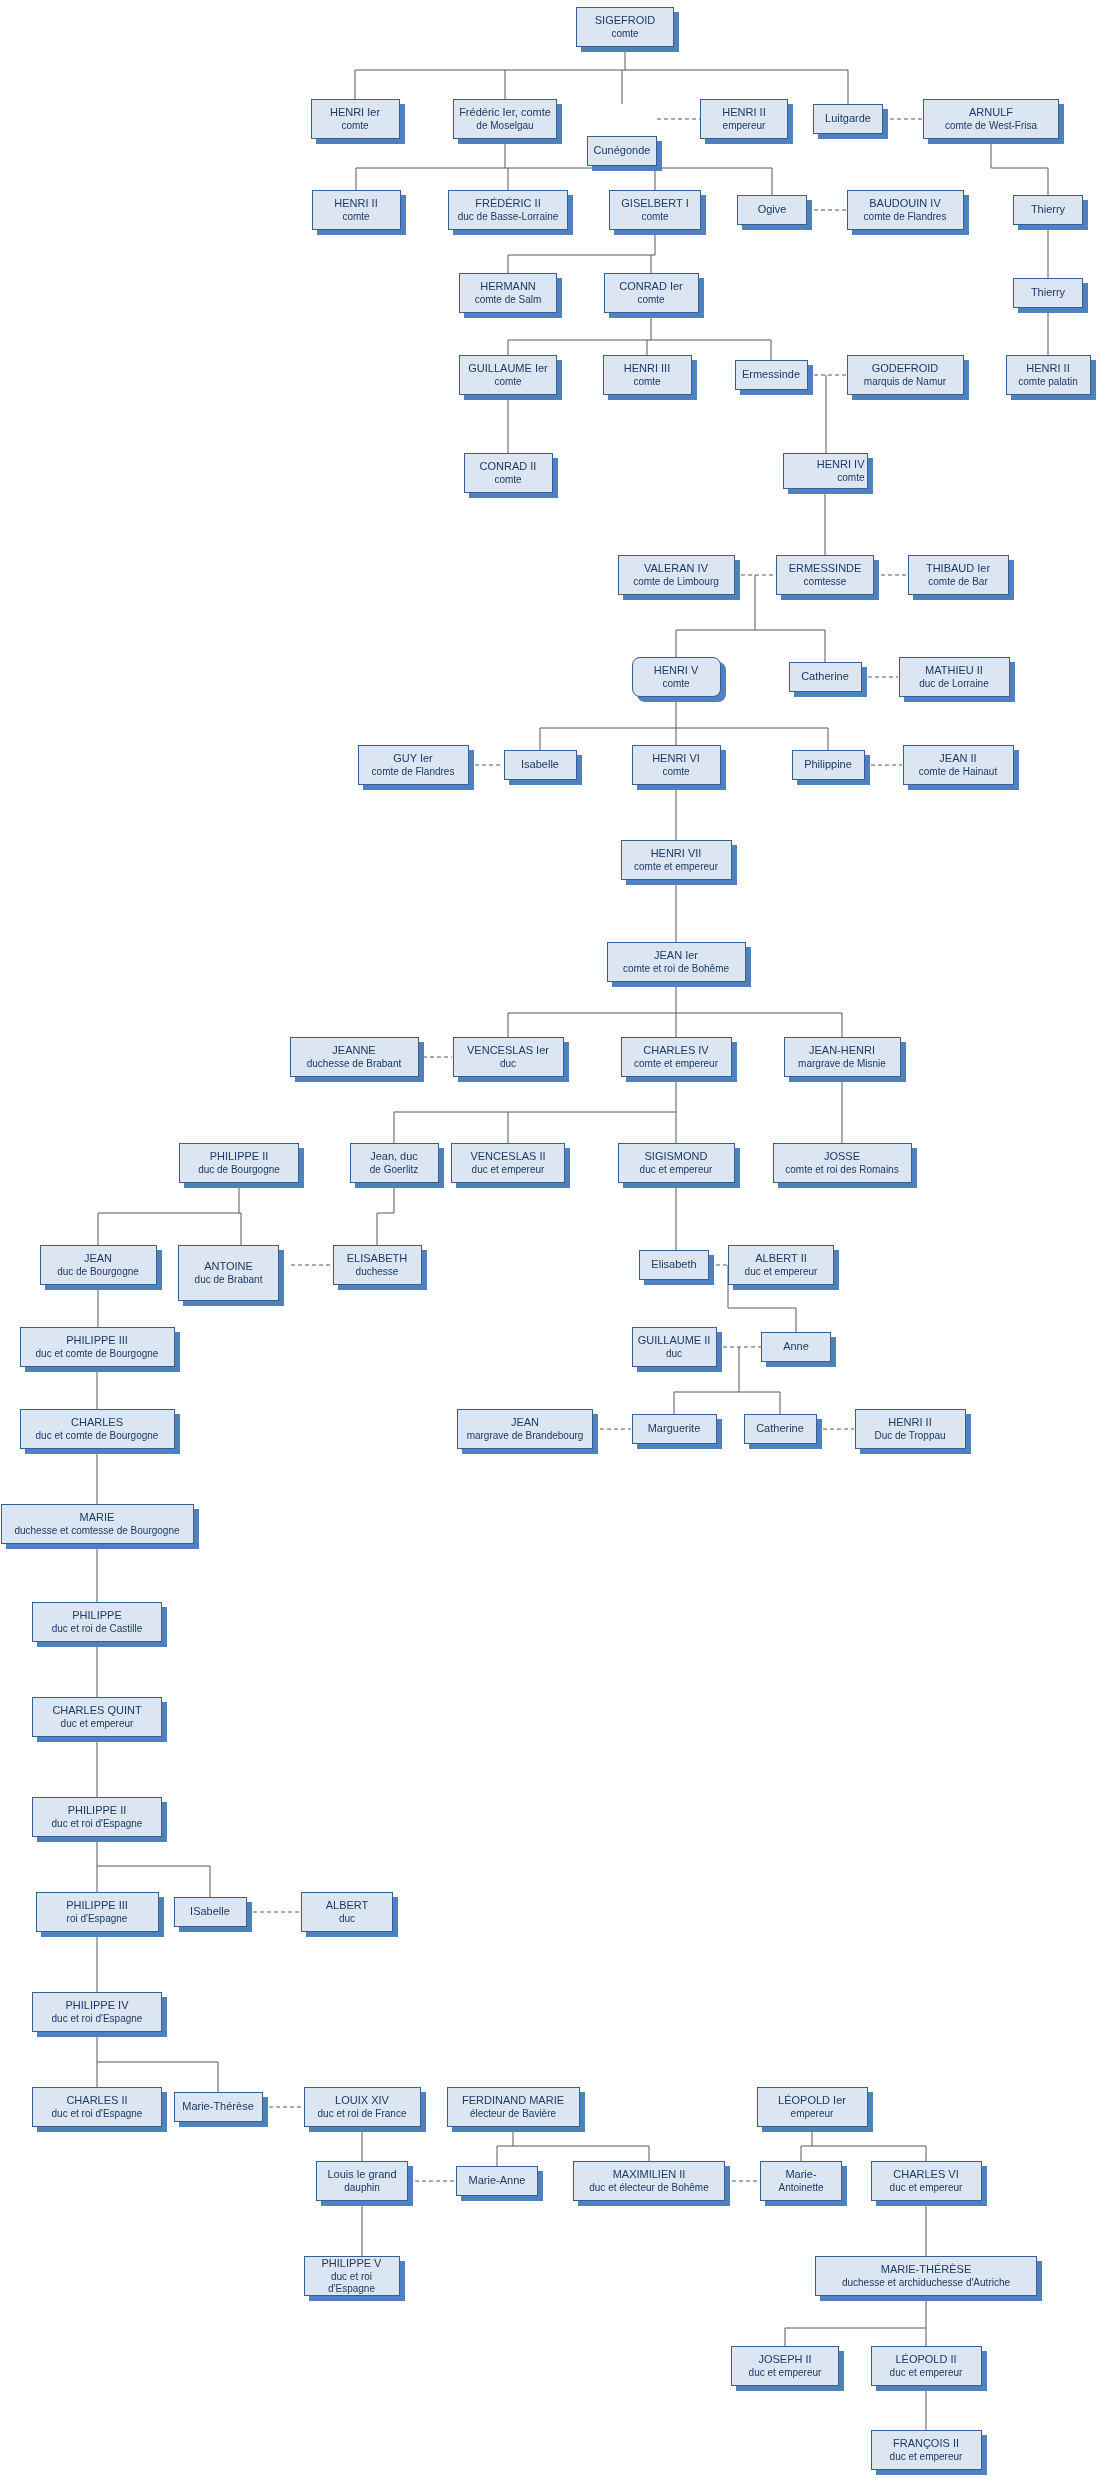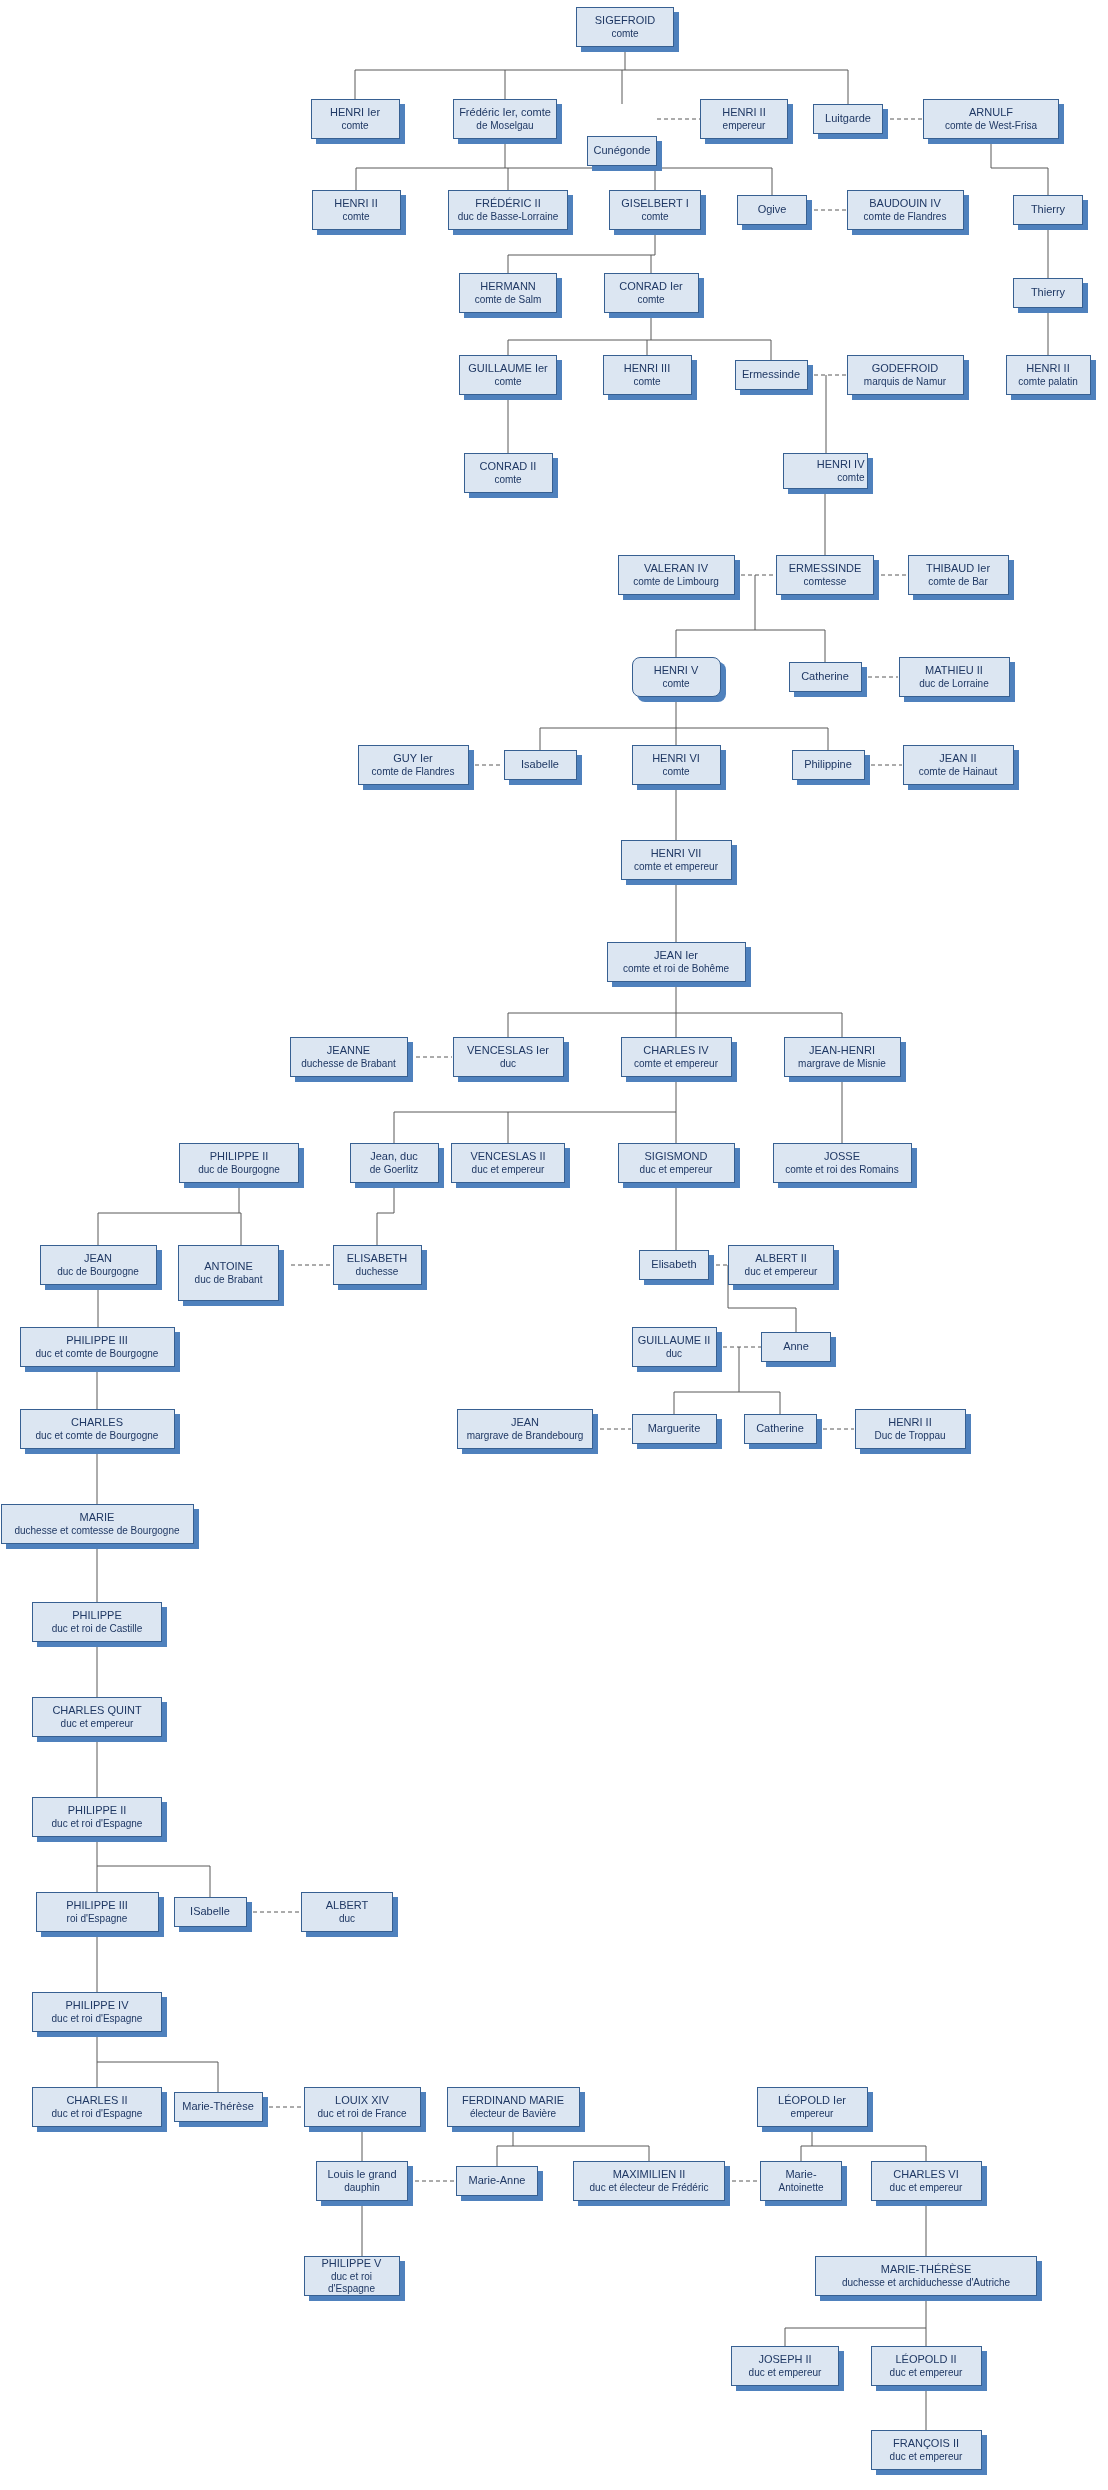--- a/index.html
+++ b/index.html
@@ -277,21 +277,21 @@
       <span class="role">comte de Hainaut</span>
     </div>
     <div class="node" style="left: 620.5px; top: 840px; width: 111px; height: 40px;">
       <span class="name">HENRI VII</span>
       <span class="role">comte et empereur</span>
     </div>
     <div class="node" style="left: 606.5px; top: 942px; width: 139px; height: 40px;">
       <span class="name">JEAN Ier</span>
       <span class="role">comte et roi de Bohême</span>
     </div>
-    <div class="node" style="left: 289.5px; top: 1037px; width: 118px; height: 40px;">
+    <div class="node" style="left: 289.5px; top: 1037px; width: 129px; height: 40px;">
       <span class="name">JEANNE</span>
       <span class="role">duchesse de Brabant</span>
     </div>
     <div class="node" style="left: 452.5px; top: 1037px; width: 111px; height: 40px;">
       <span class="name">VENCESLAS Ier</span>
       <span class="role">duc</span>
     </div>
     <div class="node" style="left: 620.5px; top: 1037px; width: 111px; height: 40px;">
       <span class="name">CHARLES IV</span>
       <span class="role">comte et empereur</span>
@@ -420,21 +420,21 @@
     </div>
     <div class="node" style="left: 316px; top: 2161px; width: 92px; height: 40px;">
       <span class="name">Louis le grand</span>
       <span class="role">dauphin</span>
     </div>
     <div class="node" style="left: 456px; top: 2166px; width: 82px; height: 30px;">
       <span class="name">Marie-Anne</span>
     </div>
     <div class="node" style="left: 573px; top: 2161px; width: 152px; height: 40px;">
       <span class="name">MAXIMILIEN II</span>
-      <span class="role">duc et électeur de Frédéric</span>
+      <span class="role">duc et électeur de Bohême</span>
     </div>
     <div class="node" style="left: 760px; top: 2161px; width: 82px; height: 40px;">
       <span class="name">Marie-</span>
       <span class="role">Antoinette</span>
     </div>
     <div class="node" style="left: 870.5px; top: 2161px; width: 111px; height: 40px;">
       <span class="name">CHARLES VI</span>
       <span class="role">duc et empereur</span>
     </div>
     <div class="node" style="left: 303.5px; top: 2256px; width: 96px; height: 40px;">

